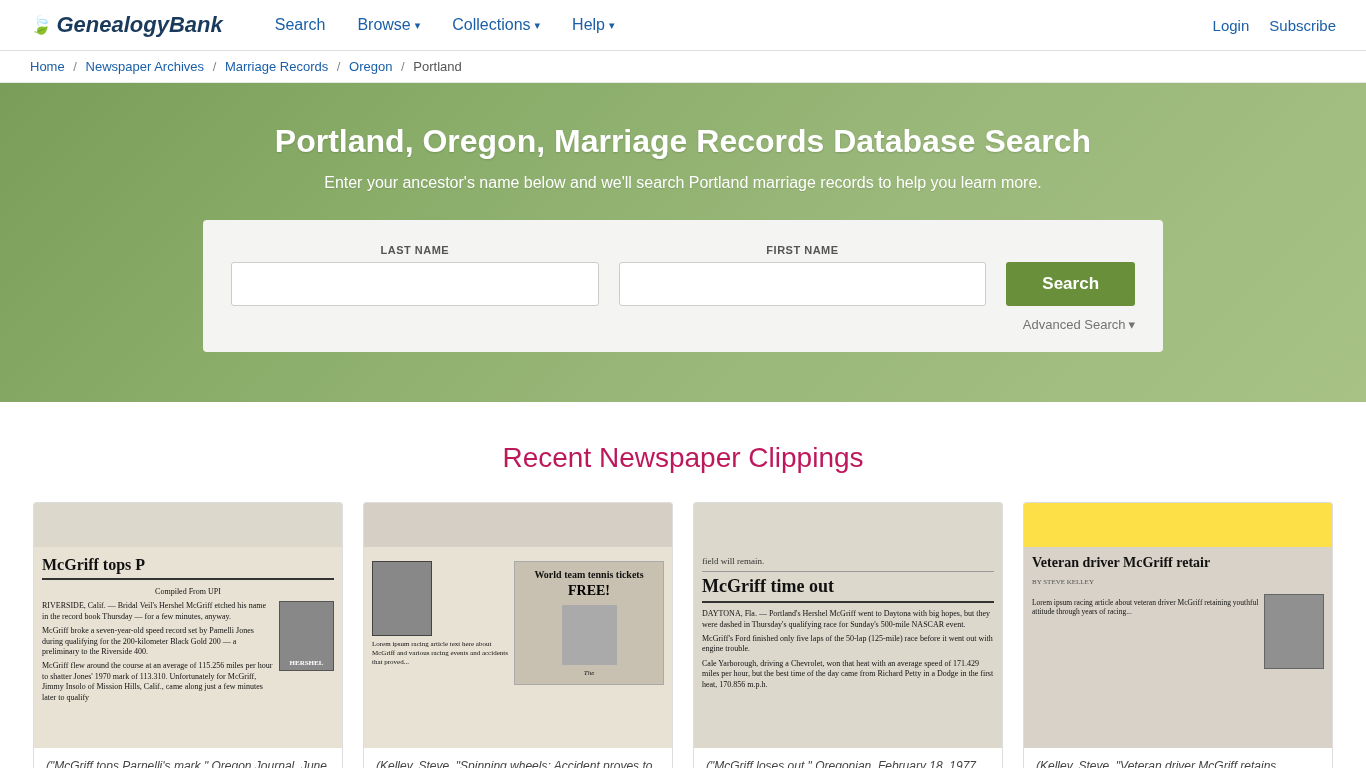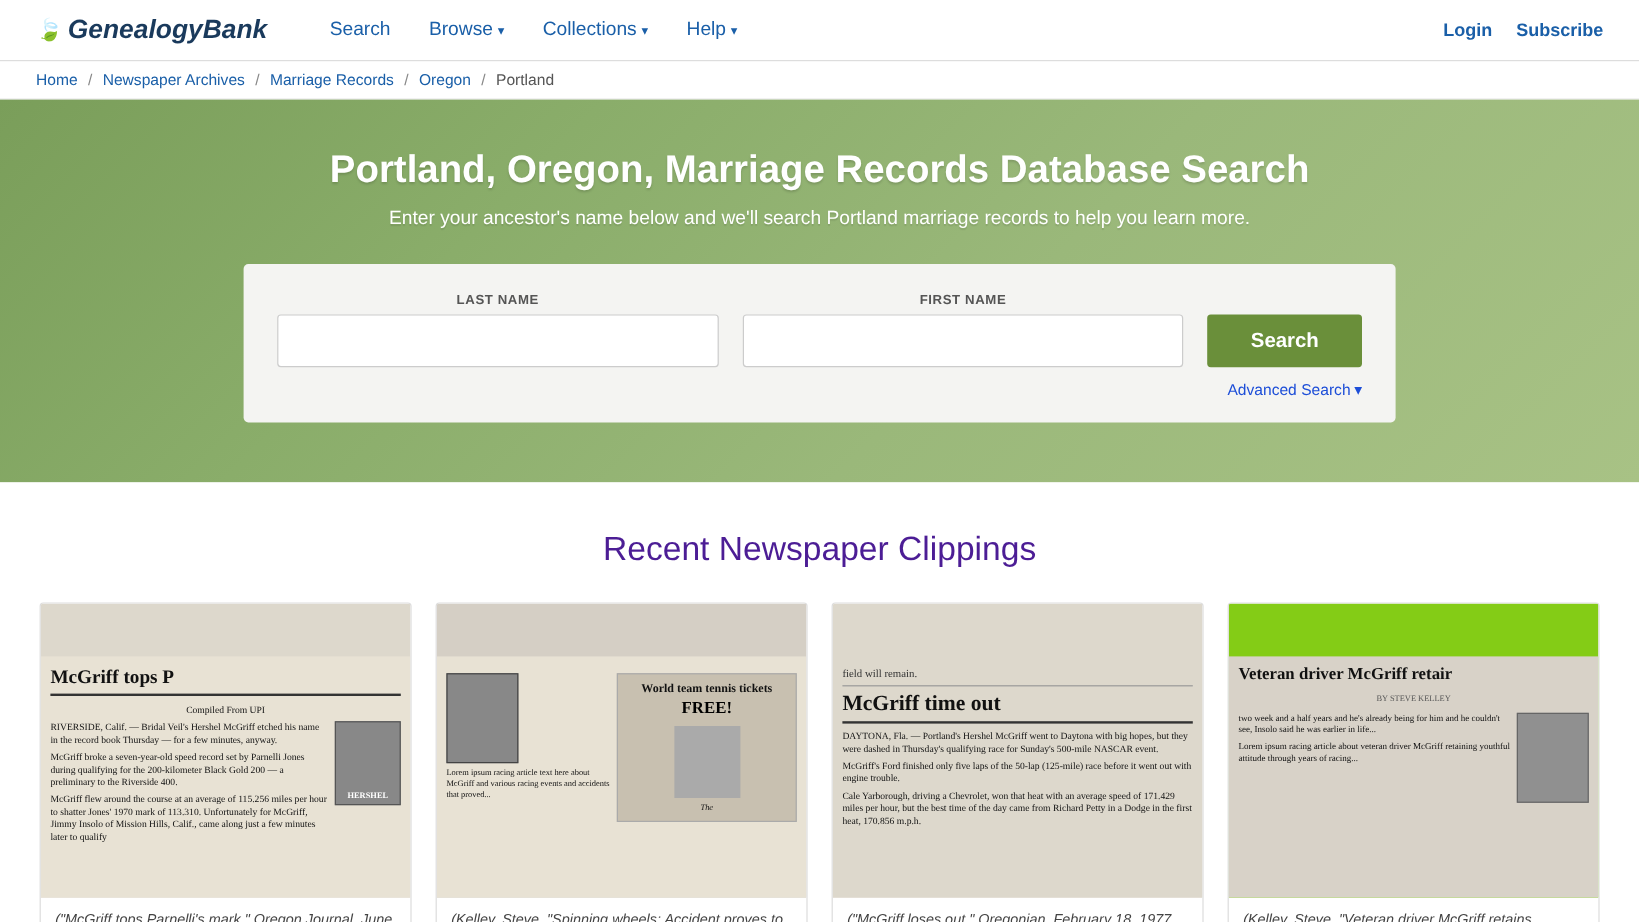--- a/index.html
+++ b/index.html
@@ -53,21 +53,21 @@
     }
     .header-actions {
       display: flex;
       align-items: center;
       gap: 20px;
     }
     .header-actions a {
       color: #1a5fa8;
       text-decoration: none;
       font-size: 15px;
-      font-weight: 700;
+      font-weight: 400;
     }
 
     
     .breadcrumb {
       padding: 8px 30px;
       font-size: 13px;
       color: #555;
       border-bottom: 1px solid #e8e8e8;
     }
     .breadcrumb a {
@@ -141,37 +141,37 @@
       font-weight: bold;
       cursor: pointer;
       height: 44px;
       white-space: nowrap;
     }
     .advanced-search {
       text-align: right;
       margin-top: 10px;
     }
     .advanced-search a {
-      color: #1d4ed8;
+      color: #737373;
       font-size: 13px;
       text-decoration: none;
       display: inline-flex;
       align-items: flex-start;
       gap: 3px;
     }
 
     
     .clippings-section {
       padding: 40px 30px 50px;
       background: #fff;
     }
     .clippings-section h2 {
       text-align: center;
       font-size: 28px;
-      color: #4c1d95;
+      color: #be185d;
       margin-bottom: 28px;
       font-weight: normal;
     }
     .clippings-grid {
       display: grid;
       grid-template-columns: repeat(4, 1fr);
       gap: 20px;
       max-width: 1300px;
       margin: 0 auto;
     }
@@ -222,21 +222,21 @@
       font-style: italic;
       margin-bottom: 5px;
       line-height: 1.4;
     }
 
     
     .clip1 { background: #ddd8cc; }
     .clip1 .clipping-headline { font-size: 16px; font-weight: bold; border-bottom: 2px solid #333; padding-bottom: 4px; margin-bottom: 6px; }
     .clip2 { background: #d5cfc5; }
     .clip3 { background: #ddd8cc; }
-    .clip4 { background: #84cc16; }
+    .clip4 { background: #fde047; }
   </style>
 </head>
 <body>
 
 <header class="header">
   <a class="logo" href="#">
     <span class="logo-leaf">🍃</span>
     <span class="logo-text">GenealogyBank</span>
   </a>
   <nav>
@@ -363,24 +363,23 @@
       <div class="clipping-info">
         <div class="quote">("McGriff loses out." Oregonian. February 18, 1977. Page 75.)</div>
       </div>
 
     </div>
 
     <div class="clipping-card">
       <div class="clipping-img clip4">
         <div class="clipping-img-content" style="background:#d8d2c8;">
           <div class="clipping-headline" style="font-size:14px;">Veteran driver McGriff retair</div>
-          <div style="font-size:7px;color:#555;margin-bottom:6px;text-align:center;">BY STEVE KELLEY</div>
+          <div style="font-size:7px;color:#555;margin-bottom:6px;">BY STEVE KELLEY</div>
           <div style="display:flex;gap:4px;">
             <div style="flex:1;font-size:7.5px;line-height:1.3;">
-              <p>two week and a half years and he's already being for him and he couldn't see, Insolo said he was earlier in life...</p>
               <p style="margin-top:4px;">Lorem ipsum racing article about veteran driver McGriff retaining youthful attitude through years of racing...</p>
             </div>
             <div style="width:60px;min-width:60px;height:75px;background:#909090;border:1px solid #666;"></div>
           </div>
         </div>
       </div>
       <div class="clipping-info">
         <div class="quote">(Kelley, Steve. "Veteran driver McGriff retains youthful attitude...</div>
       </div>
 

